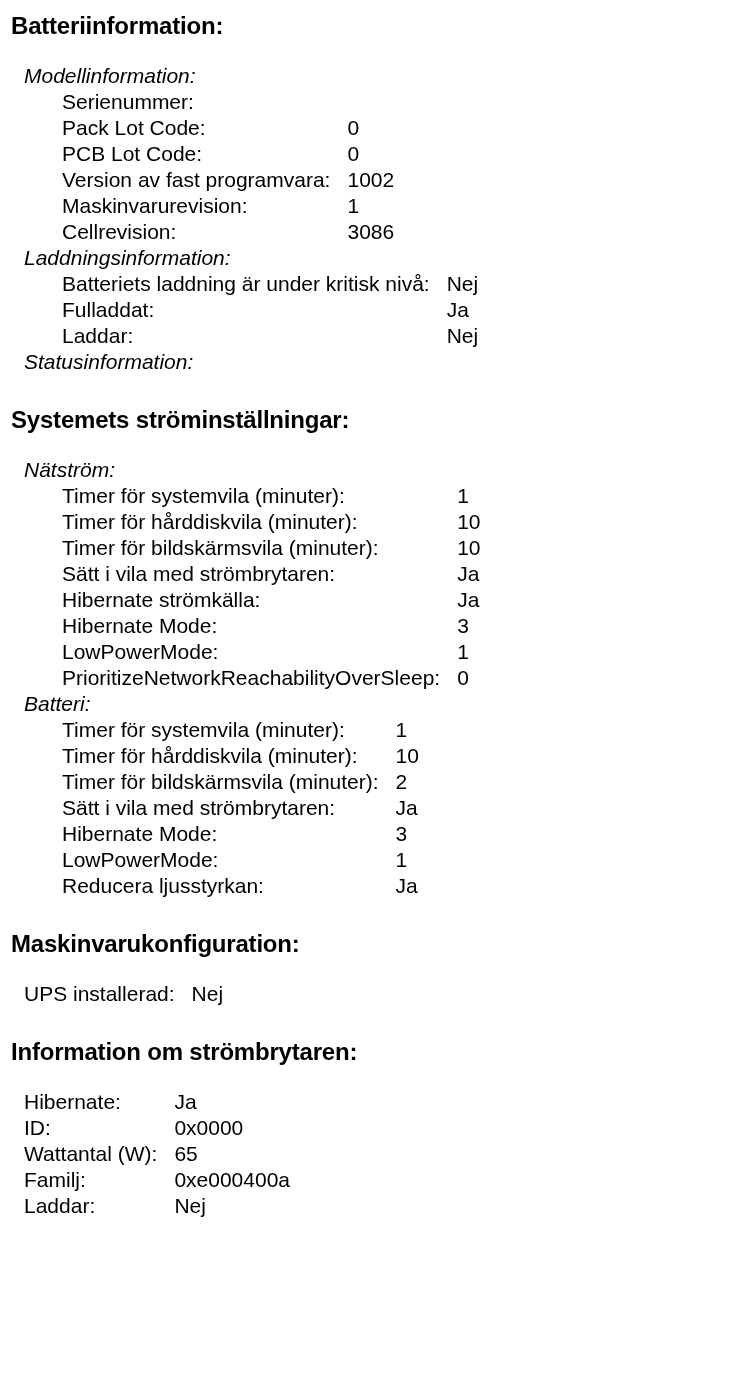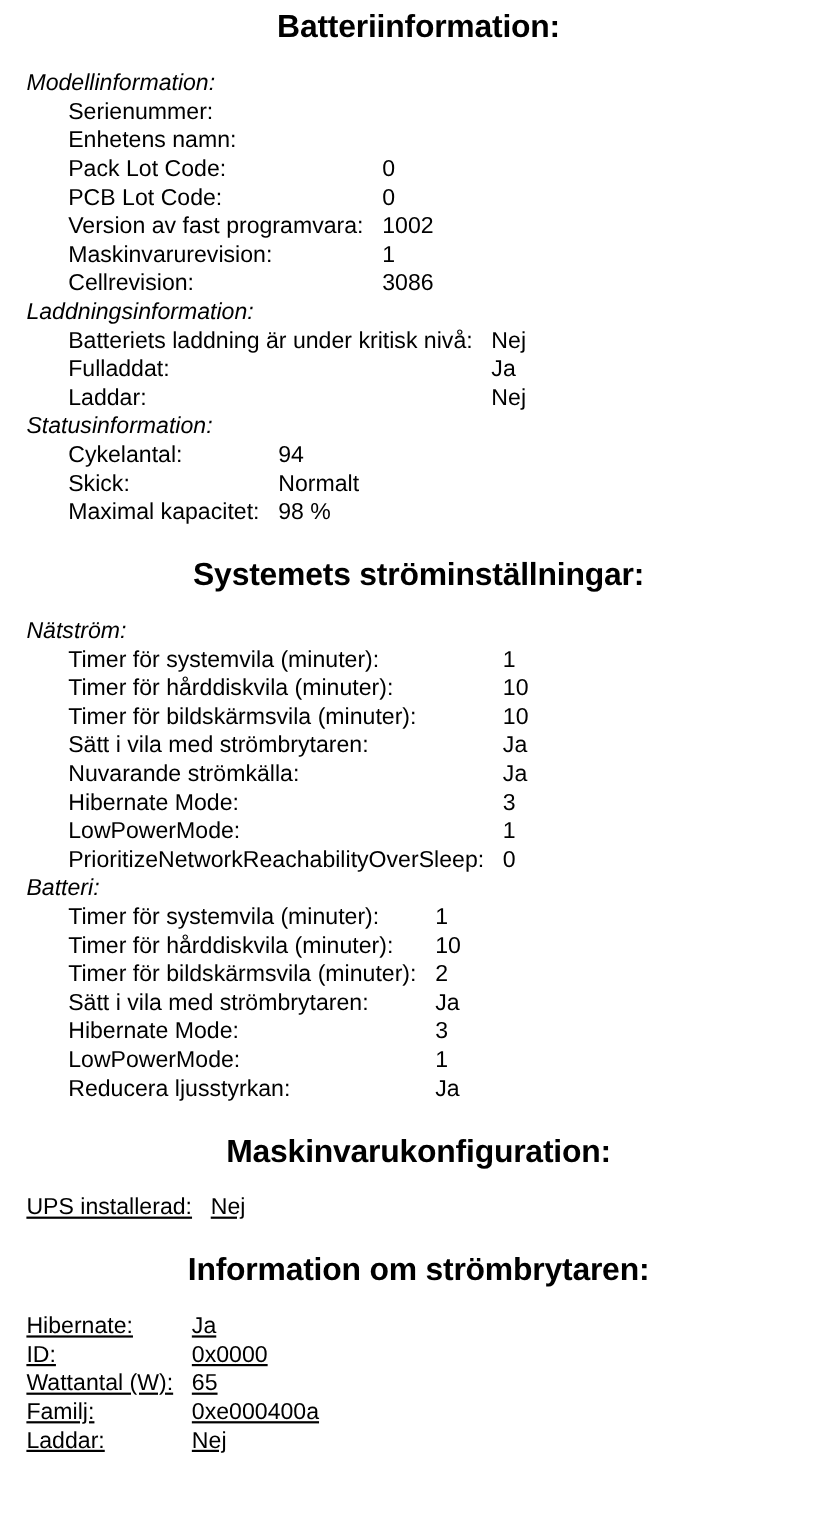--- a/index.html
+++ b/index.html
@@ -16,38 +16,37 @@
     font-size: 21px;
     line-height: 26px;
   }
   .report {
     padding: 10px 0 0 11px;
   }
   .report-section {
     margin: 0 0 29px 0;
   }
   .section-title {
-    font-size: 29px;
+    font-size: 24px;
     font-weight: 700;
     line-height: 31px;
     margin: 0 0 22px 0;
     letter-spacing: -0.2px;
-    text-align: center;
   }
   .group-label {
     margin-left: 13px;
     line-height: 26px;
     white-space: nowrap;
     font-style: italic;
   }
   .rows-table {
     display: table;
     border-collapse: collapse;
   }
-  .rows-table.indent-1 { margin-left: 13px; text-decoration: underline; }
+  .rows-table.indent-1 { margin-left: 13px; }
   .rows-table.indent-2 { margin-left: 51px; }
   .report-row { display: table-row; }
   .cell {
     display: table-cell;
     line-height: 26px;
     vertical-align: top;
   }
   .cell.key {
     white-space: nowrap;
     padding-right: 17px;
@@ -63,21 +62,20 @@
     <section class="report-section">
       <h2 class="section-title">Batteriinformation:</h2>
       <div class="report-group">
         <div class="group-label">Modellinformation:</div>
         <div class="rows-table indent-2">
           <div class="report-row">
             <span class="cell key">Serienummer:</span>
             <span class="cell val"></span>
           </div>
           <div class="report-row">
-            <span class="cell key">Enhetens namn:</span>
             <span class="cell val"></span>
           </div>
           <div class="report-row">
             <span class="cell key">Pack Lot Code:</span>
             <span class="cell val">0</span>
           </div>
           <div class="report-row">
             <span class="cell key">PCB Lot Code:</span>
             <span class="cell val">0</span>
           </div>
@@ -107,34 +105,20 @@
             <span class="cell val">Ja</span>
           </div>
           <div class="report-row">
             <span class="cell key">Laddar:</span>
             <span class="cell val">Nej</span>
           </div>
         </div>
       </div>
       <div class="report-group">
         <div class="group-label">Statusinformation:</div>
-        <div class="rows-table indent-2">
-          <div class="report-row">
-            <span class="cell key">Cykelantal:</span>
-            <span class="cell val">94</span>
-          </div>
-          <div class="report-row">
-            <span class="cell key">Skick:</span>
-            <span class="cell val">Normalt</span>
-          </div>
-          <div class="report-row">
-            <span class="cell key">Maximal kapacitet:</span>
-            <span class="cell val">98 %</span>
-          </div>
-        </div>
       </div>
     </section>
     <section class="report-section">
       <h2 class="section-title">Systemets ströminställningar:</h2>
       <div class="report-group">
         <div class="group-label">Nätström:</div>
         <div class="rows-table indent-2">
           <div class="report-row">
             <span class="cell key">Timer för systemvila (minuter):</span>
             <span class="cell val">1</span>
@@ -145,21 +129,21 @@
           </div>
           <div class="report-row">
             <span class="cell key">Timer för bildskärmsvila (minuter):</span>
             <span class="cell val">10</span>
           </div>
           <div class="report-row">
             <span class="cell key">Sätt i vila med strömbrytaren:</span>
             <span class="cell val">Ja</span>
           </div>
           <div class="report-row">
-            <span class="cell key">Nuvarande strömkälla:</span>
+            <span class="cell key">Hibernate strömkälla:</span>
             <span class="cell val">Ja</span>
           </div>
           <div class="report-row">
             <span class="cell key">Hibernate Mode:</span>
             <span class="cell val">3</span>
           </div>
           <div class="report-row">
             <span class="cell key">LowPowerMode:</span>
             <span class="cell val">1</span>
           </div>

